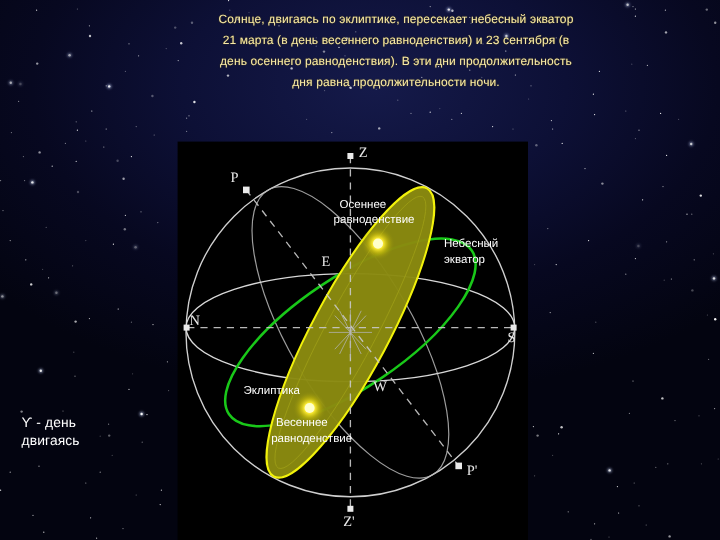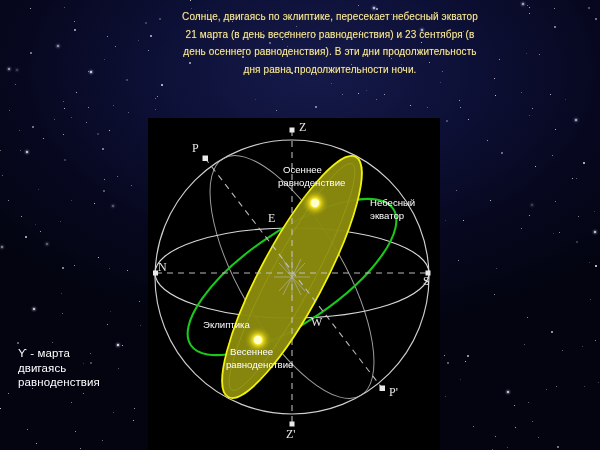--- a/index.html
+++ b/index.html
@@ -342,23 +342,22 @@
     <div>Солнце, двигаясь по эклиптике, пересекает небесный экватор</div>
     <div>21 марта (в день весеннего равноденствия) и 23 сентября (в</div>
     <div>день осеннего равноденствия).  В эти дни продолжительность</div>
     <div>дня равна продолжительности ночи.</div>
   </div>
 
   <div class="annot" id="annot-right">
   </div>
 
   <div class="annot" id="annot-left">
-    <div>ϒ - марта</div>
+    <div>ϒ - день</div>
     <div>двигаясь</div>
-    <div>равноденствия</div>
   </div>
 
   <div id="panel">
     <svg width="292" height="332" viewBox="148 118 292 332" xmlns="http://www.w3.org/2000/svg">
       <defs>
         <radialGradient id="sunGlow" cx="50%" cy="50%" r="50%">
           <stop offset="0%" stop-color="#ffffdd" stop-opacity="1"></stop>
           <stop offset="32%" stop-color="#ffee33" stop-opacity=".95"></stop>
           <stop offset="62%" stop-color="#d8c80a" stop-opacity=".45"></stop>
           <stop offset="100%" stop-color="#8a8a10" stop-opacity="0"></stop>

